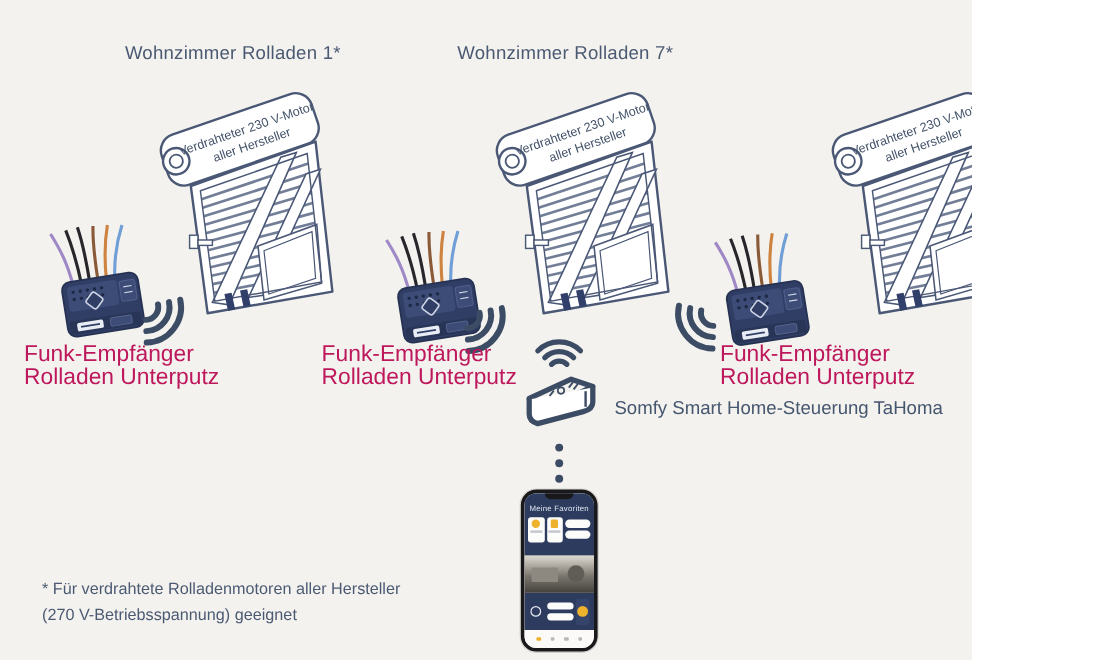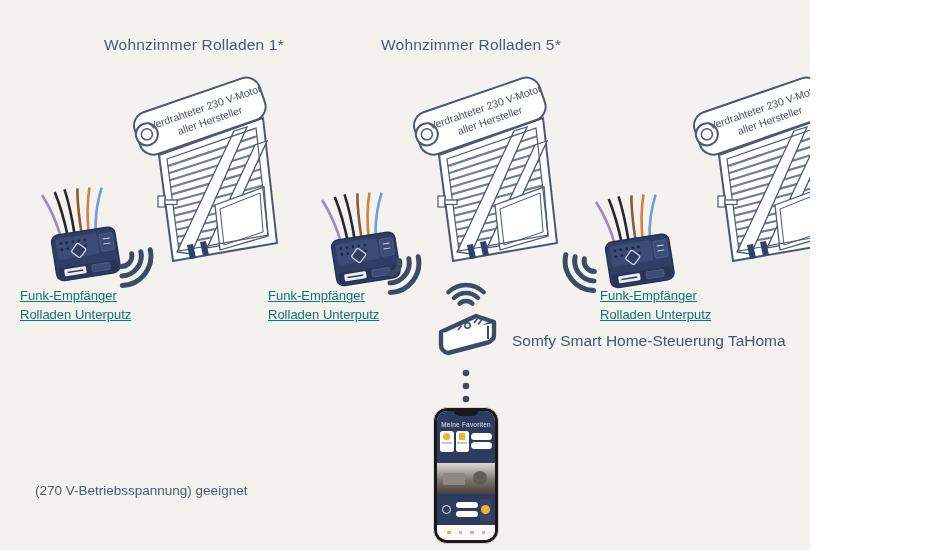--- a/index.html
+++ b/index.html
@@ -1,20 +1,20 @@
 <!DOCTYPE html>
 <html><head>
 <meta charset="utf-8">
 <style>
   html,body{margin:0;padding:0;}
   body{font-family:"Liberation Sans", sans-serif;}
   #stage{position:relative;width:810px;height:550px;background:#f4f2ee;overflow:hidden;}
   .abs{position:absolute;}
   .title{font-size:15.5px;color:#4b5a73;letter-spacing:.2px;text-align:center;width:300px;}
-  .rcv-label{font-size:13px;line-height:19px;color:#0f766e;text-decoration:underline;}
+  .rcv-label{font-size:19px;line-height:19px;color:#be185d;}
   .bold-label{font-size:15.5px;line-height:21px;font-weight:normal;color:#45566f;}
   .footnote{font-size:13.5px;line-height:21.5px;color:#4b5a73;}
   svg{display:block;overflow:visible;}
   .waves{transform-origin:50% 50%;}
 
   
   .phone{width:66px;height:137px;background:#19191b;border:1px solid #d8d5d0;border-radius:14px;padding:3px;box-sizing:border-box;}
   .screen{width:100%;height:100%;border-radius:10px;overflow:hidden;background:#e9e7e3;display:flex;flex-direction:column;position:relative;}
   .notch{position:absolute;top:0;left:50%;transform:translateX(-50%);width:24px;height:5px;background:#19191b;border-radius:0 0 5px 5px;z-index:5;}
   .ph-header{background:#2d3c5e;height:52px;position:relative;flex:none;}
@@ -38,21 +38,21 @@
   .ph-nav{flex:1;background:#fbfaf9;display:flex;align-items:center;justify-content:space-around;padding:0 6px;}
   .nav-dot{width:3.5px;height:3.5px;border-radius:1px;background:#b9b8b5;}
   .nav-dot.active{background:#eeb22d;}
 </style>
 </head>
 <body>
 
 <div id="stage">
 
   <div class="abs title" style="left:44px;top:36px">Wohnzimmer Rolladen 1*</div>
-  <div class="abs title" style="left:321px;top:36px">Wohnzimmer Rolladen 5*</div>
+  <div class="abs title" style="left:321px;top:36px">Wohnzimmer Rolladen 7*</div>
 
   <svg class="abs" style="left:115px;top:55px" width="185" height="210" viewBox="0 0 185 210">
     <g stroke="#4a5876" fill="none">
       <polygon points="44,100 148,63 162,188 58,206" fill="#ffffff" stroke-width="2" stroke-linejoin="round"></polygon>
       <g stroke="#5a6885" stroke-width="2.2" opacity=".85">
         <line x1="52.9" y1="111.1" x2="141.9" y2="81.2"></line>
           <line x1="53.8" y1="118.2" x2="142.8" y2="89.5"></line>
         <line x1="54.8" y1="125.2" x2="143.8" y2="97.7"></line>
           <line x1="55.7" y1="132.3" x2="144.7" y2="105.9"></line>
         <line x1="56.6" y1="139.4" x2="145.6" y2="114.2"></line>
@@ -359,16 +359,17 @@
         <div class="nav-dot"></div>
         <div class="nav-dot"></div>
       </div>
     </div>
   </div>
 
   <div class="abs bold-label" style="left:513px;top:450px">
   </div>
 
   <div class="abs footnote" style="left:35px;top:480px">
+    <div>* Für verdrahtete Rolladenmotoren aller Hersteller</div>
     <div>(270 V-Betriebsspannung) geeignet</div>
   </div>
 
 </div>
 
 </body></html>

